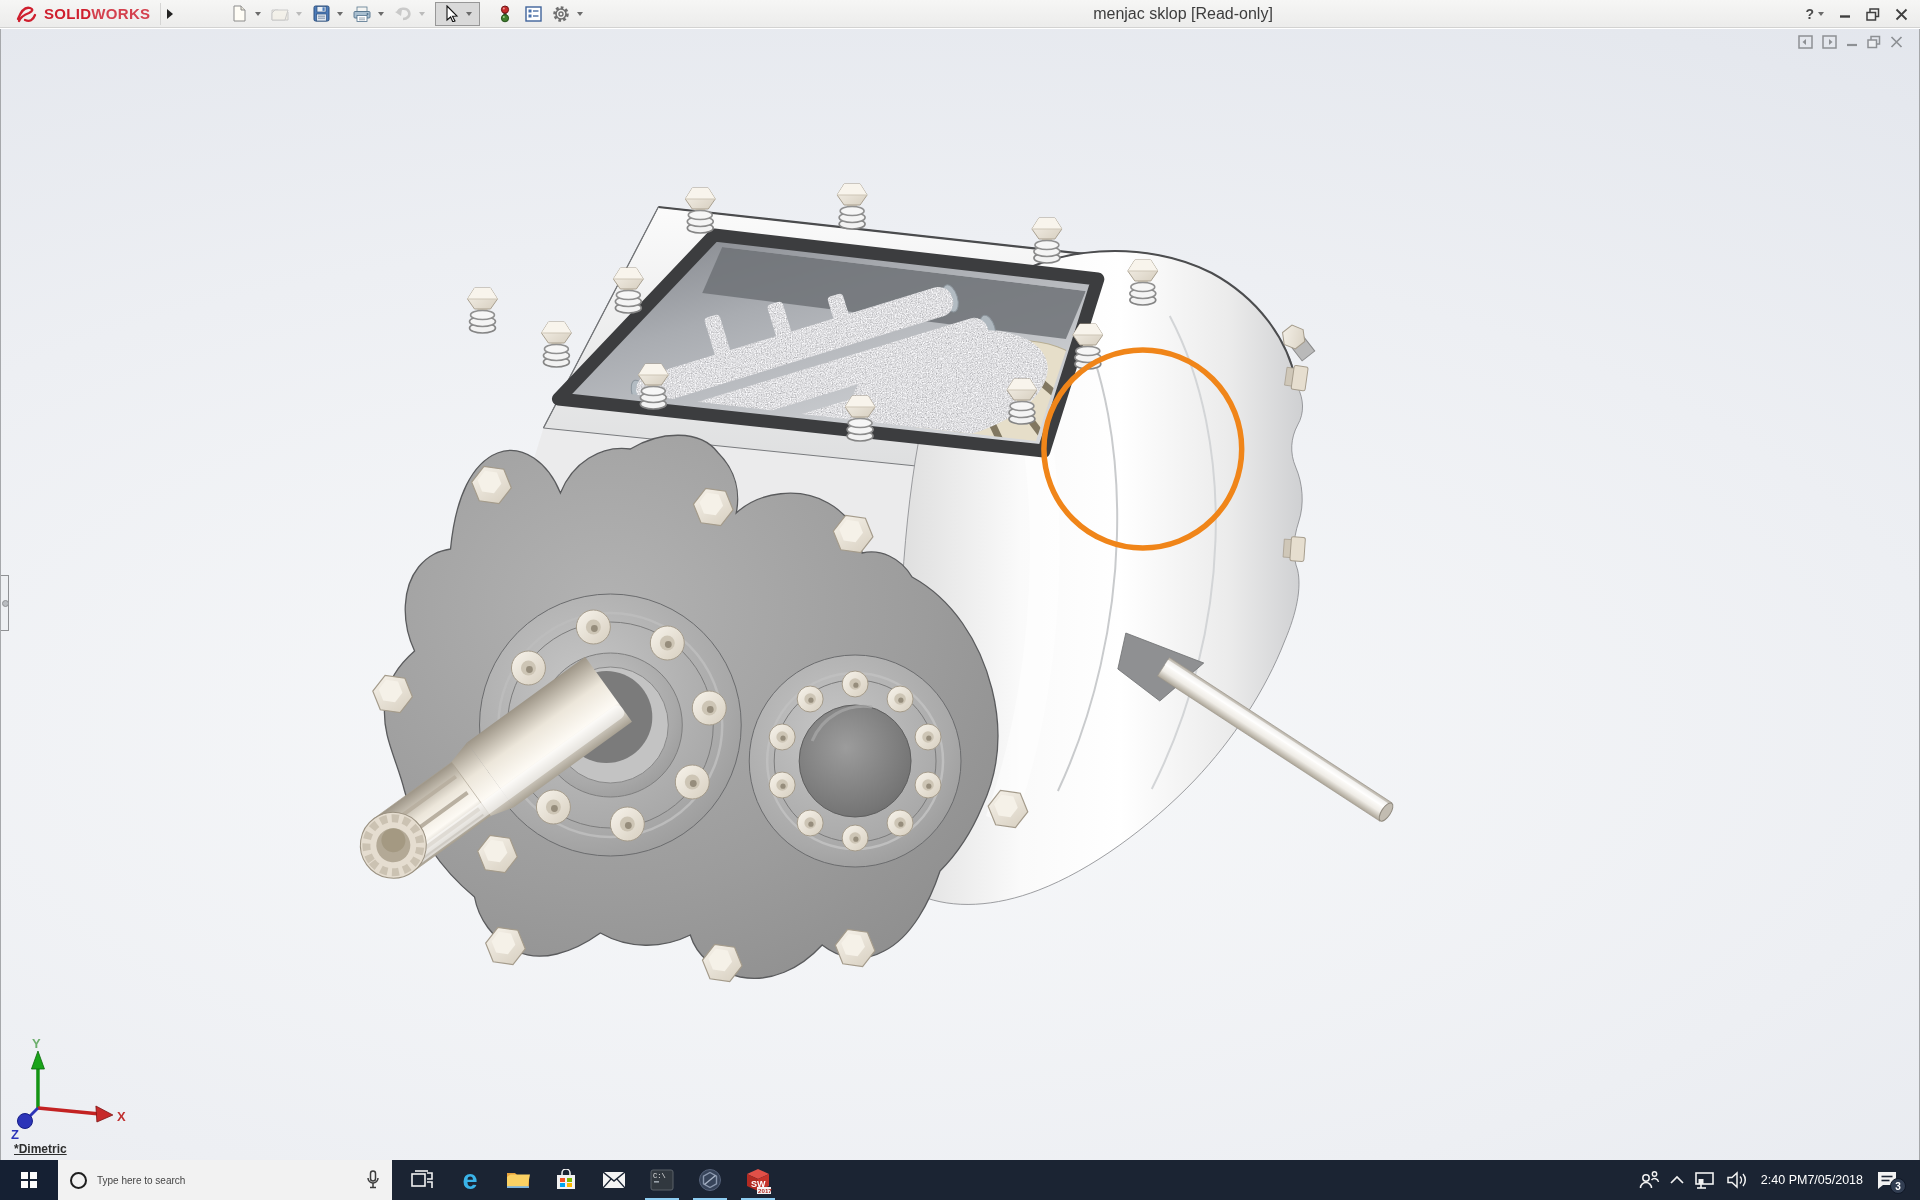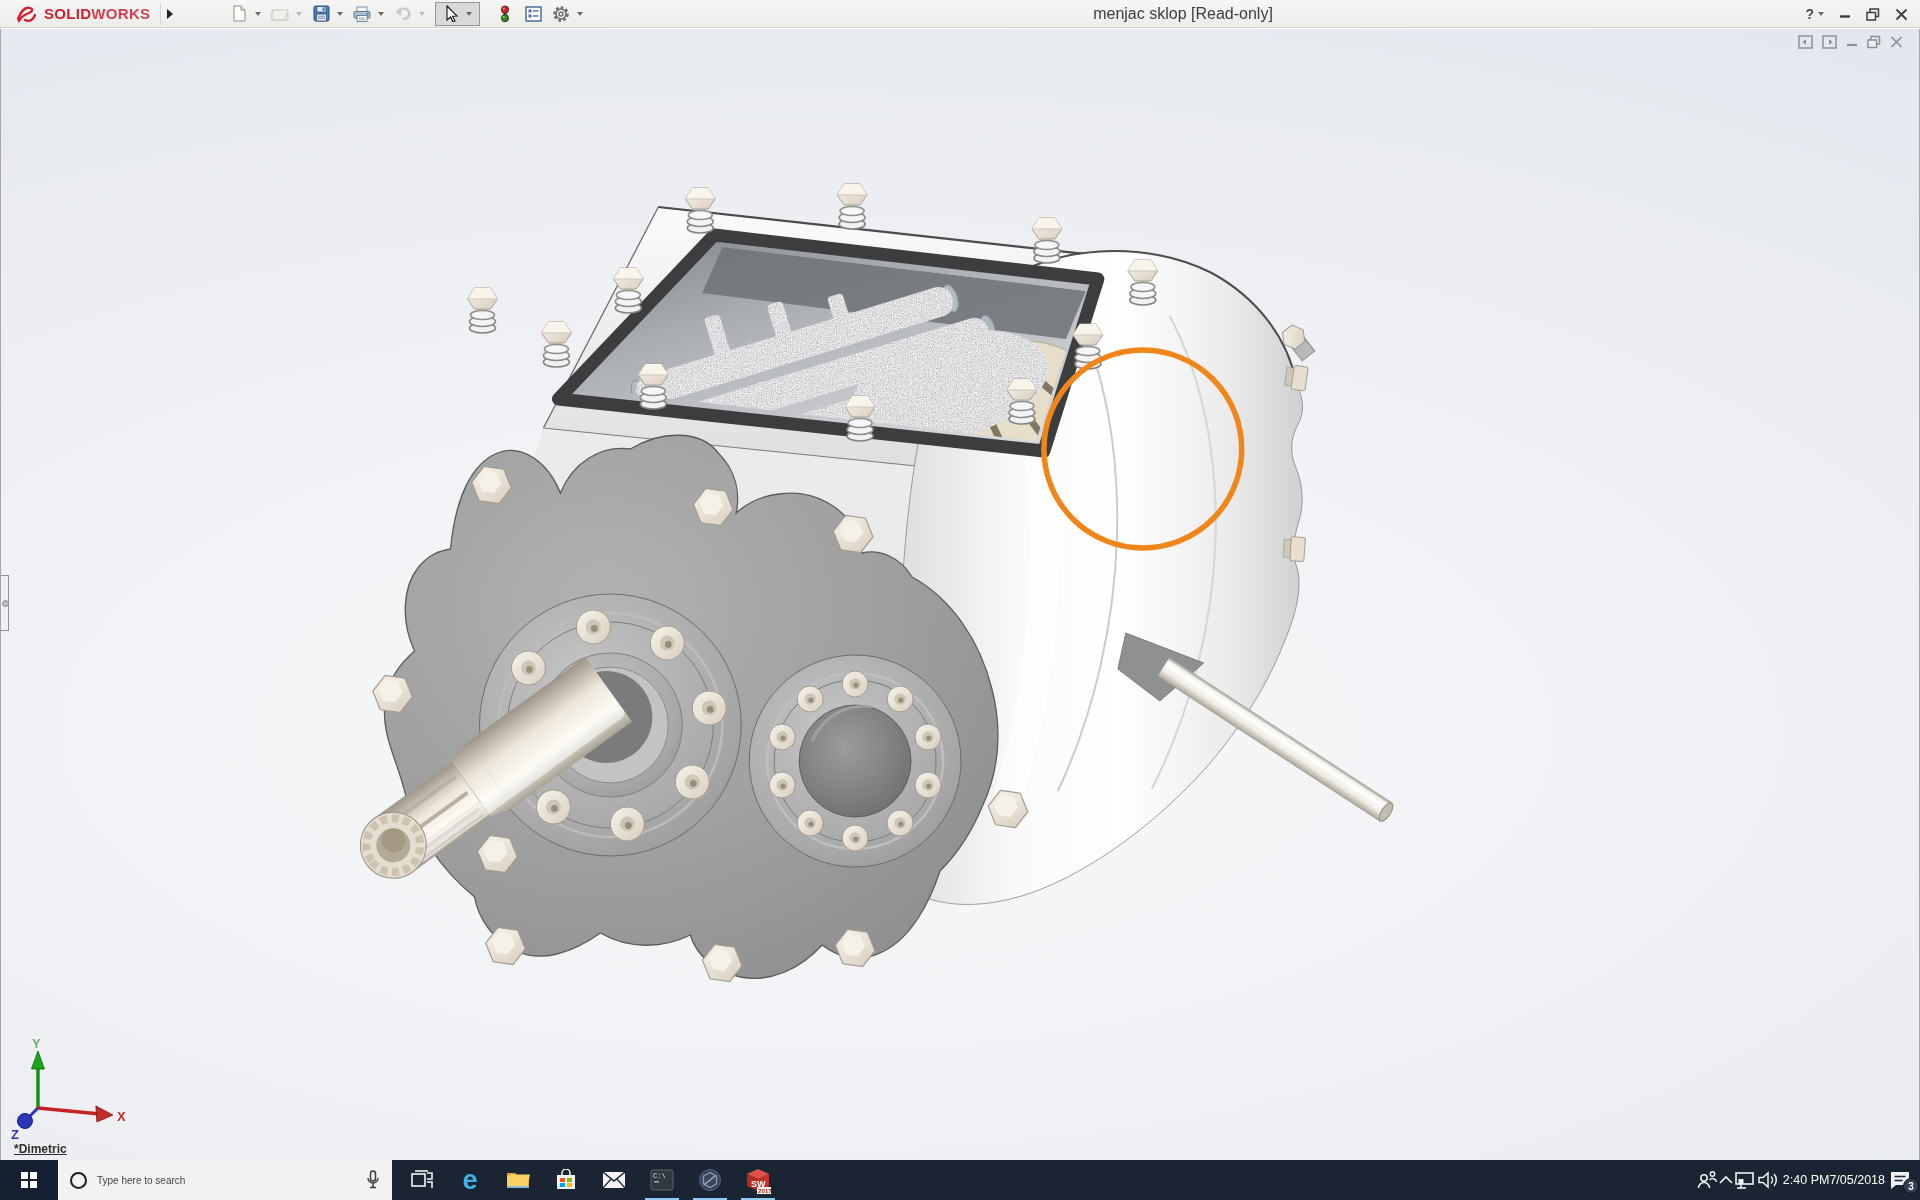--- a/index.html
+++ b/index.html
@@ -58,21 +58,21 @@
   .searchbox { width:334px; background:#f2f2f2; display:flex; align-items:center; padding:0 12px; gap:10px; }
   .cortana-ring { width:17px; height:17px; border:2.6px solid #1e1e1e; border-radius:50%; flex:none; }
   .search-input { flex:1; border:none; background:transparent; outline:none; font-size:10px;
     color:#4c1d95; font-family:inherit; }
   .search-input::placeholder { color:#454545; opacity:1; }
   .apps { display:flex; align-items:stretch; margin-left:6px; }
   .app { width:48px; position:relative; background:none; border:none; display:flex;
     align-items:center; justify-content:center; cursor:pointer; }
   .app.running::after { content:""; position:absolute; bottom:0; left:7px; width:34px; height:2.5px;
     background:#8ecdf2; }
-  .tray { margin-left:auto; display:flex; align-items:center; padding-right:1px; }
+  .tray { margin-left:auto; display:flex; align-items:center; gap:9px; padding-right:14px; }
   .tray button { background:none; border:none; cursor:pointer; display:flex; align-items:center; }
   .clock { color:#fff; font-size:12.5px; line-height:15px; text-align:right; cursor:pointer;
     background:none; border:none; font-family:inherit; padding:0 4px; }
   .action-wrap { position:relative; padding-right:8px; }
   .badge { position:absolute; right:0px; bottom:-4px; min-width:16px; height:16px; border-radius:50%;
     background:#323e52; border:1px solid #101827; color:#fff; font-size:10px; font-weight:700;
     display:flex; align-items:center; justify-content:center; }
 </style>
 </head>
 <body>

